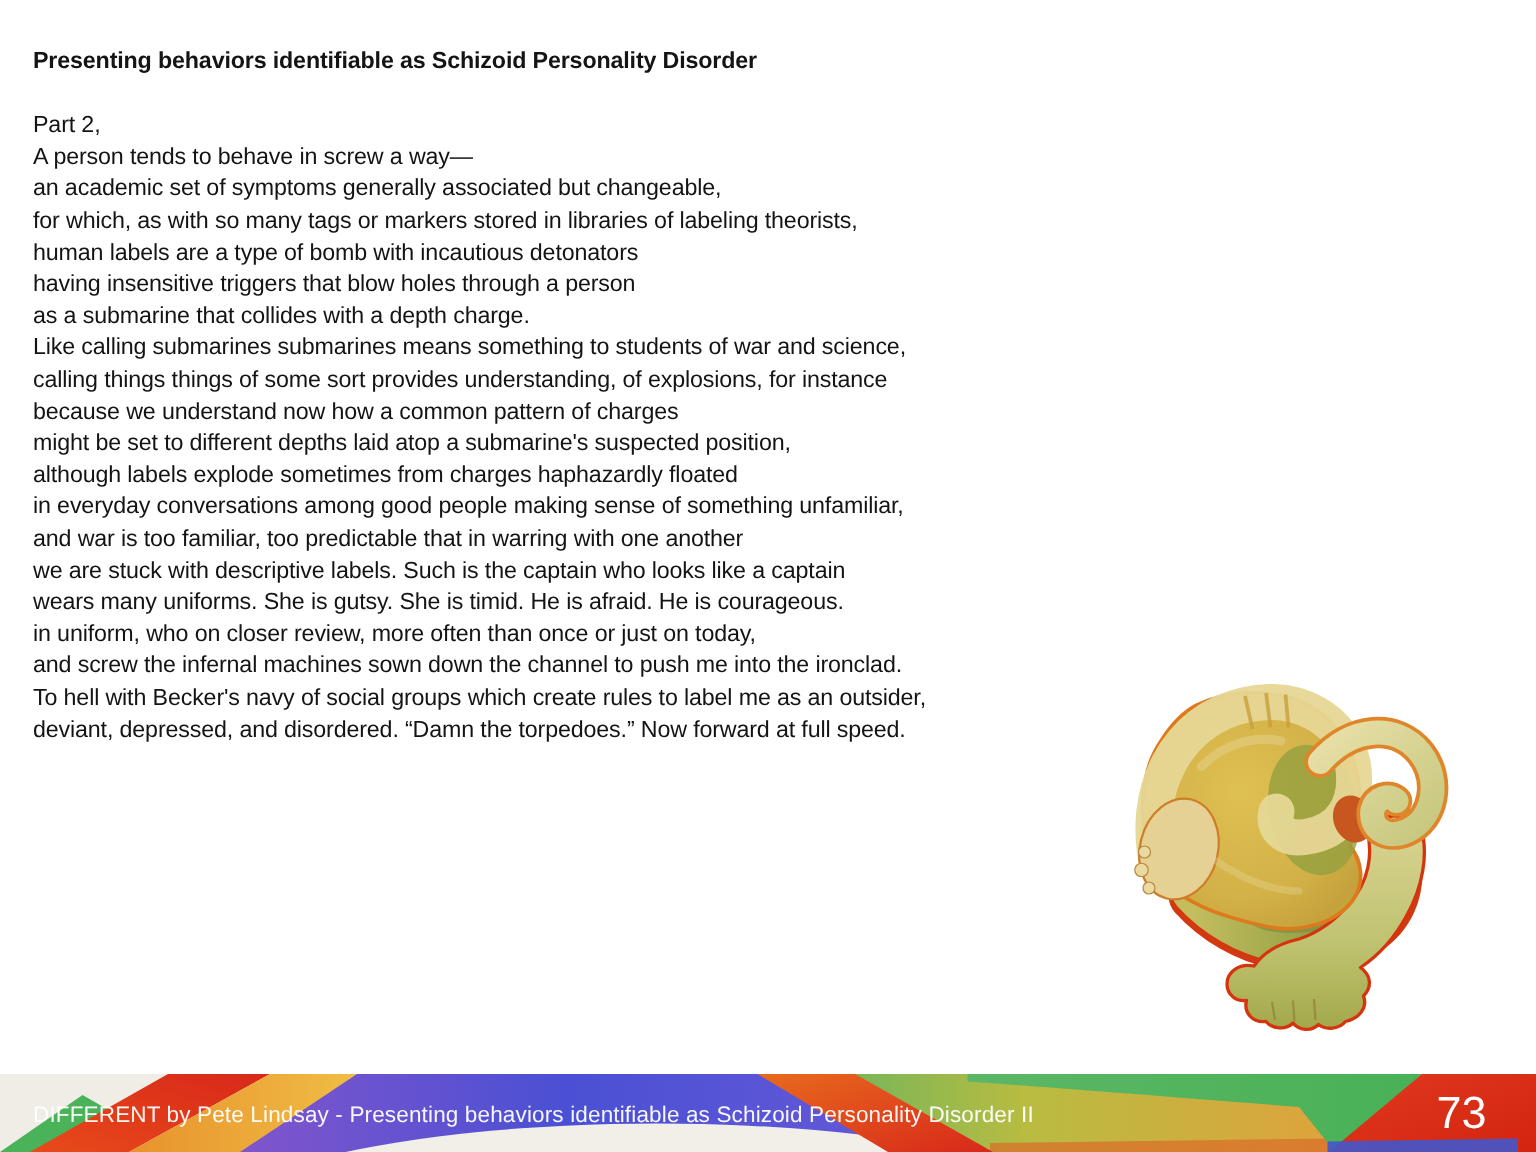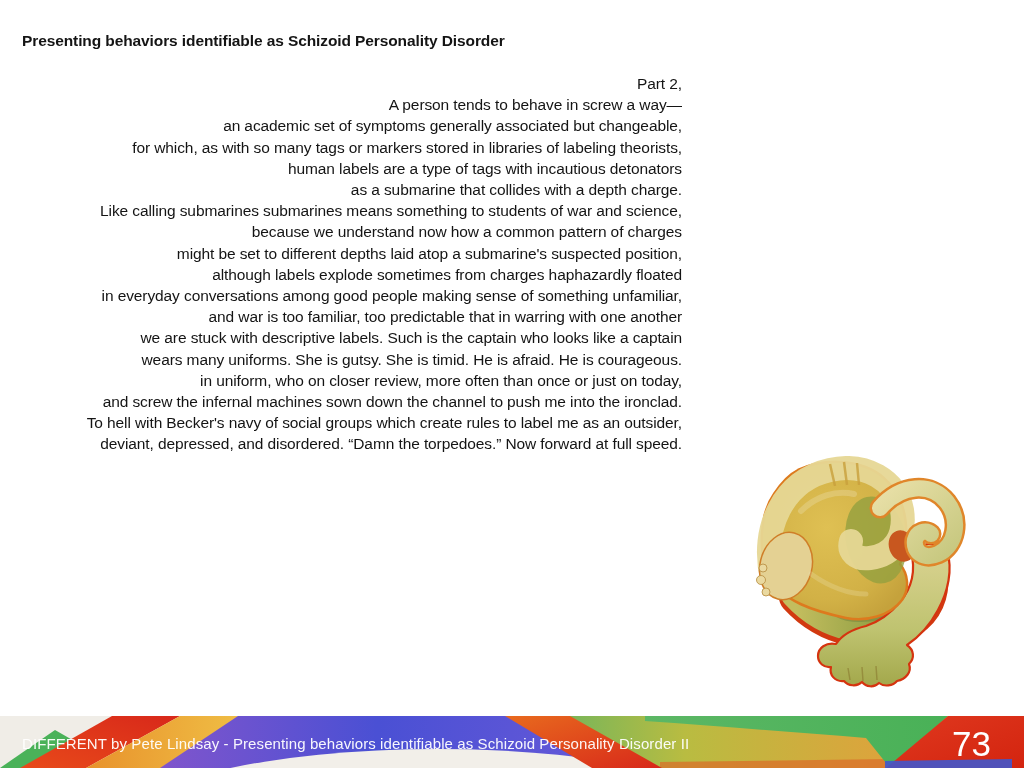--- a/index.html
+++ b/index.html
@@ -10,52 +10,54 @@
     color:#141414;
   }
   .content{
     position:absolute;left:22px;top:30px;width:660px;
   }
   .page-title{
     font-size:15.5px;font-weight:bold;line-height:21px;
     letter-spacing:-0.1px;margin:0 0 22px 0;white-space:nowrap;
   }
   .poem{font-size:15.5px;line-height:21.2px;letter-spacing:-0.1px;}
-  .poem .poem-line{white-space:nowrap;text-align:right;}
+  .poem .poem-line{white-space:nowrap;}
   .illustration{
     position:absolute;left:756px;top:456px;width:216px;height:240px;
   }
   .footer{
     position:absolute;left:0;bottom:0;width:1004px;height:52px;
     display:flex;align-items:center;justify-content:space-between;
     box-sizing:border-box;padding:0 13px 0 22px;text-align:right;
   }
   .footer-art{position:absolute;left:0;top:0;width:1024px;height:52px;}
   .footer-text{
     position:relative;z-index:2;color:rgba(255,255,255,0.95);
     font-size:15px;letter-spacing:0.1px;padding-top:3px;white-space:nowrap;
   }
   .page-num{
-    position:relative;z-index:2;color:#ffffff;font-size:35px;
+    position:relative;z-index:2;color:#ffffff;font-size:30px;
     line-height:1;padding-top:2px;
   }
 </style>
 </head>
 <body>
 
 <div class="content">
   <h1 class="page-title">Presenting behaviors identifiable as Schizoid Personality Disorder</h1>
   <div class="poem">
       <div class="poem-line">Part 2,</div>
       <div class="poem-line">A person tends to behave in screw a way—</div>
       <div class="poem-line">an academic set of symptoms generally associated but changeable,</div>
       <div class="poem-line">for which, as with so many tags or markers stored in libraries of labeling theorists,</div>
-      <div class="poem-line">human labels are a type of tags with incautious detonators</div>
+      <div class="poem-line">human labels are a type of bomb with incautious detonators</div>
+      <div class="poem-line">having insensitive triggers that blow holes through a person</div>
       <div class="poem-line">as a submarine that collides with a depth charge.</div>
       <div class="poem-line">Like calling submarines submarines means something to students of war and science,</div>
+      <div class="poem-line">calling things things of some sort provides understanding, of explosions, for instance</div>
       <div class="poem-line">because we understand now how a common pattern of charges</div>
       <div class="poem-line">might be set to different depths laid atop a submarine's suspected position,</div>
       <div class="poem-line">although labels explode sometimes from charges haphazardly floated</div>
       <div class="poem-line">in everyday conversations among good people making sense of something unfamiliar,</div>
       <div class="poem-line">and war is too familiar, too predictable that in warring with one another</div>
       <div class="poem-line">we are stuck with descriptive labels. Such is the captain who looks like a captain</div>
       <div class="poem-line">wears many uniforms. She is gutsy. She is timid. He is afraid. He is courageous.</div>
       <div class="poem-line">in uniform, who on closer review, more often than once or just on today,</div>
       <div class="poem-line">and screw the infernal machines sown down the channel to push me into the ironclad.</div>
       <div class="poem-line">To hell with Becker's navy of social groups which create rules to label me as an outsider,</div>

